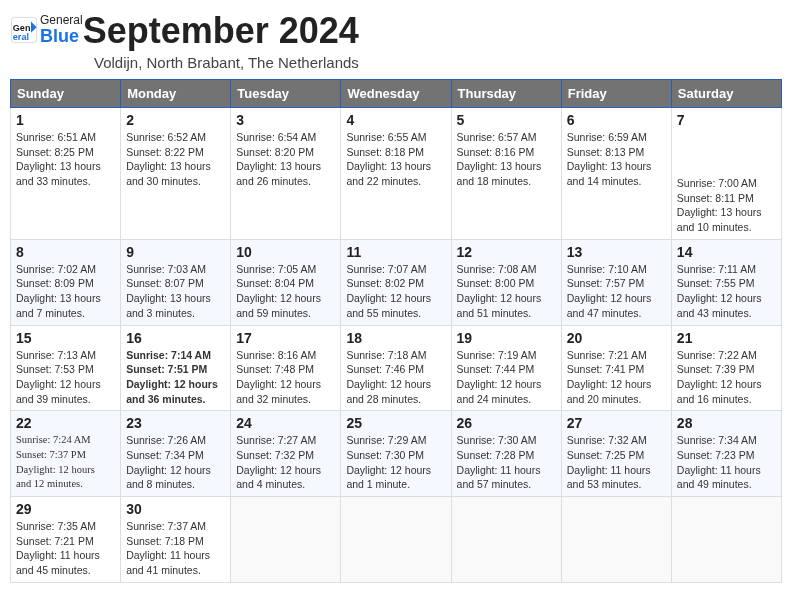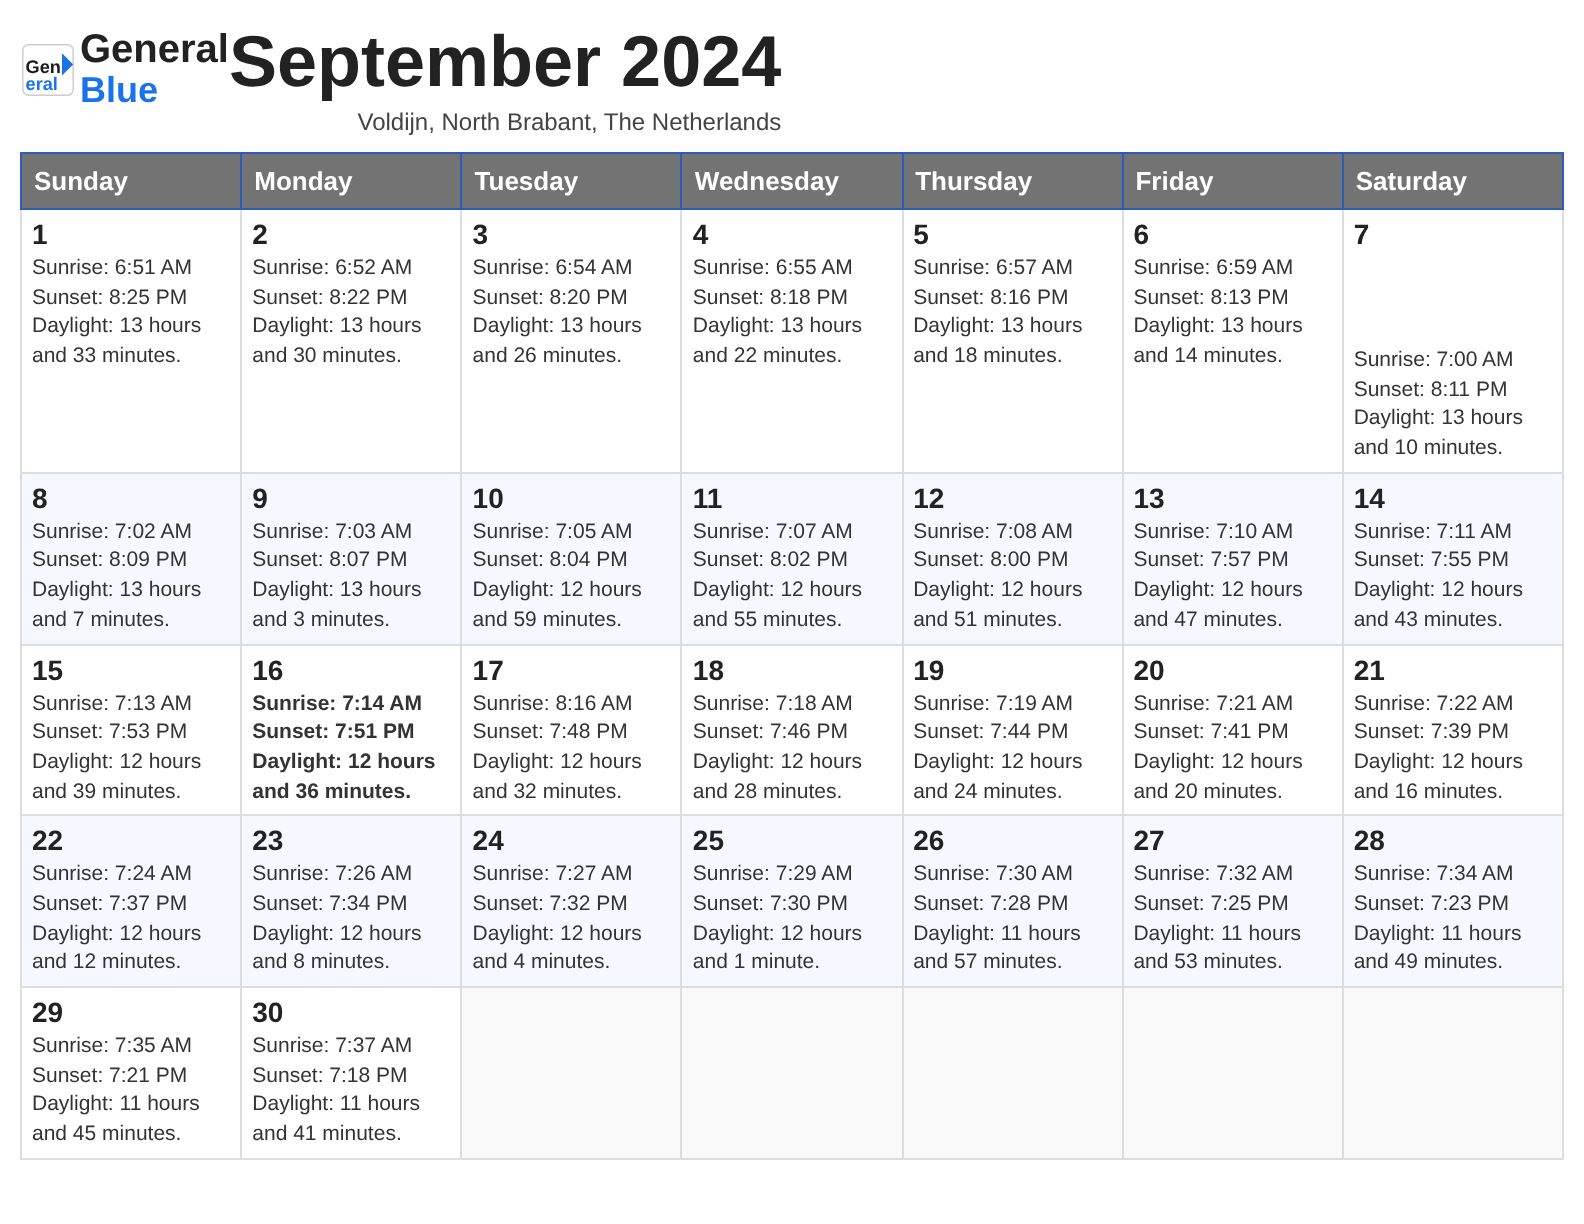--- a/index.html
+++ b/index.html
@@ -28,21 +28,21 @@
     }
     .title-area {
       text-align: right;
     }
     .month-title {
       font-size: 36px;
       font-weight: bold;
       color: #222;
     }
     .location-title {
-      font-size: 12px;
+      font-size: 15px;
       color: #444;
       margin-top: 2px;
     }
     .calendar-table {
       width: 100%;
       border-collapse: collapse;
       font-size: 11px;
     }
     .calendar-table th {
       background-color: #737373;
@@ -85,21 +85,21 @@
 
 <div class="header-area">
   <div class="logo-area">
     <svg class="logo-icon" viewBox="0 0 40 40">
       <rect x="2" y="2" width="36" height="36" rx="4" fill="#fff" stroke="#ccc" stroke-width="1"></rect>
       <text x="4" y="22" font-size="13" font-weight="bold" fill="#1a1a1a" font-family="Arial">Gen</text>
       <text x="4" y="34" font-size="13" font-weight="bold" fill="#1a73e8" font-family="Arial">eral</text>
       <polygon points="30,8 38,16 30,24" fill="#1a73e8"></polygon>
     </svg>
     <div>
-      <div style="font-size:20px;font-weight:bold;color:#222;line-height:1.1;">
+      <div style="font-size:12px;font-weight:normal;color:#222;line-height:1.1;">
         <span style="color:#222;">General</span>
       </div>
       <div style="font-size:18px;font-weight:bold;color:#1a73e8;line-height:1.1;">
         <span>Blue</span>
       </div>
     </div>
   </div>
   <div class="title-area">
     <div class="month-title">September 2024</div>
     <div class="location-title">Voldijn, North Brabant, The Netherlands</div>
@@ -268,21 +268,21 @@
           <span class="day-number">21</span>
           <div class="day-info" style="white-space: pre-line;">Sunrise: 7:22 AM
 Sunset: 7:39 PM
 Daylight: 12 hours
 and 16 minutes.</div>
         </td>
       </tr>
       <tr>
         <td>
           <span class="day-number">22</span>
-          <div class="day-info" style="white-space: pre-line;">Sunrise: 7:24 AM
+          <div class="day-info" style="white-space: pre-line; font-family: Liberation Serif, serif;">Sunrise: 7:24 AM
 Sunset: 7:37 PM
 Daylight: 12 hours
 and 12 minutes.</div>
         </td>
         <td>
           <span class="day-number">23</span>
           <div class="day-info" style="white-space: pre-line;">Sunrise: 7:26 AM
 Sunset: 7:34 PM
 Daylight: 12 hours
 and 8 minutes.</div>

